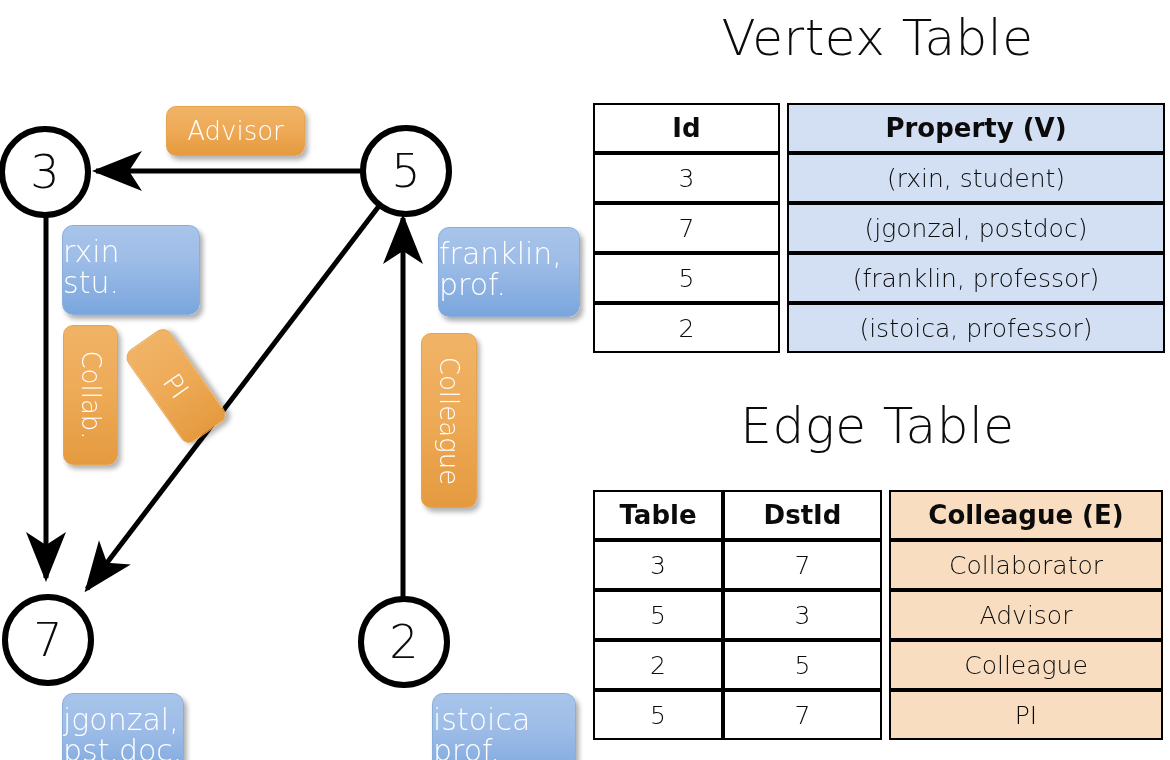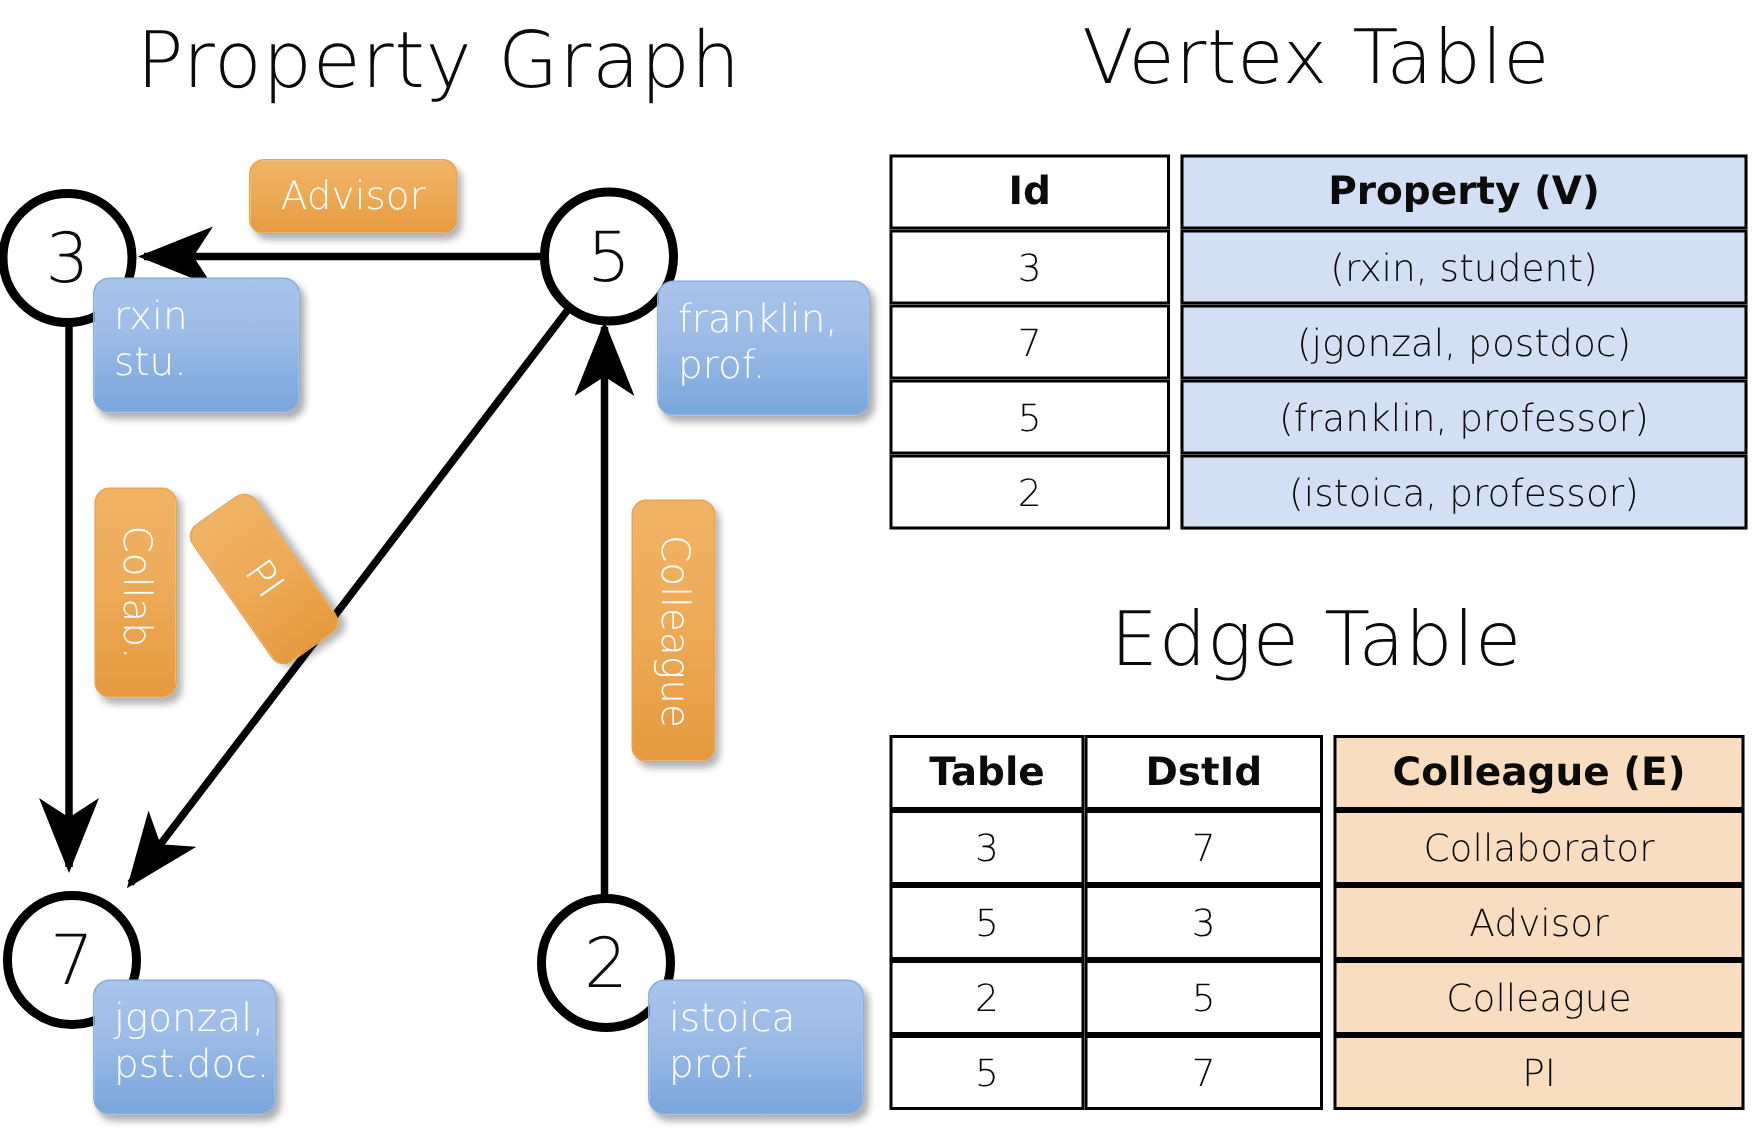--- a/index.html
+++ b/index.html
@@ -78,26 +78,27 @@
   
   .prop-box {
     position: absolute;
     border-radius: 11px;
     background: linear-gradient(to bottom, #a8c4ea 0%, #9dbce7 40%, #7aa6dd 100%);
     border: 1px solid #8badda;
     box-shadow: 3px 4px 5px rgba(0,0,0,0.32);
     color: #ffffff;
     font-family: "DejaVu Sans", sans-serif;
     font-weight: 300;
-    font-size: 26px;
+    font-size: 30px;
     line-height: 31px;
-    padding: 10px 0 0 13px;
+    padding: 10px 0 0 0;
     box-sizing: border-box;
     white-space: pre-line;
     overflow: hidden;
+    margin-top: 40px;
   }
 
   
   .edge-label {
     position: absolute;
     border-radius: 10px;
     background: linear-gradient(to bottom, #f0b366 0%, #eeab58 45%, #e59a3f 100%);
     border: 1px solid #e3a css;
     border: 1px solid #e5a44f;
     box-shadow: 3px 4px 5px rgba(0,0,0,0.3);
@@ -142,21 +143,20 @@
   .e-prop  { background: #f8ddc0 !important; }
 
   #vertex-table { left: 593px; top: 103px; width: 572px; }
   #edge-table   { left: 593px; top: 490px; width: 570px; }
 </style>
 </head>
 <body>
 
 <div class="stage">
 
-  <div class="title" id="title-property-graph">Property Graph</div>
 
   <div class="title" id="title-edge-table">Edge Table</div>
 
   <div class="title" id="title-vertex-table">Vertex Table</div>
 
   <svg id="graph-svg" viewBox="0 0 585 760">
     <defs>
       <marker id="arrowhead" markerWidth="11" markerHeight="11" refX="9.2" refY="4.0" orient="auto" markerUnits="strokeWidth">
         <path d="M0,0 L10,4 L0,8 L2.6,4 Z" fill="#000000"></path>
       </marker>

